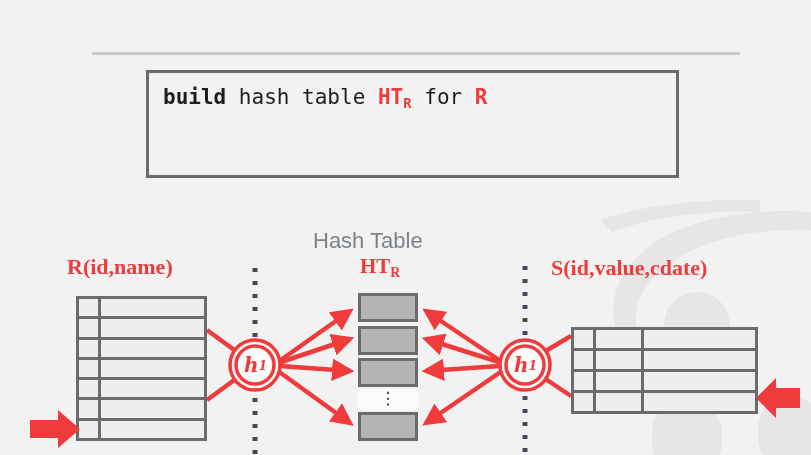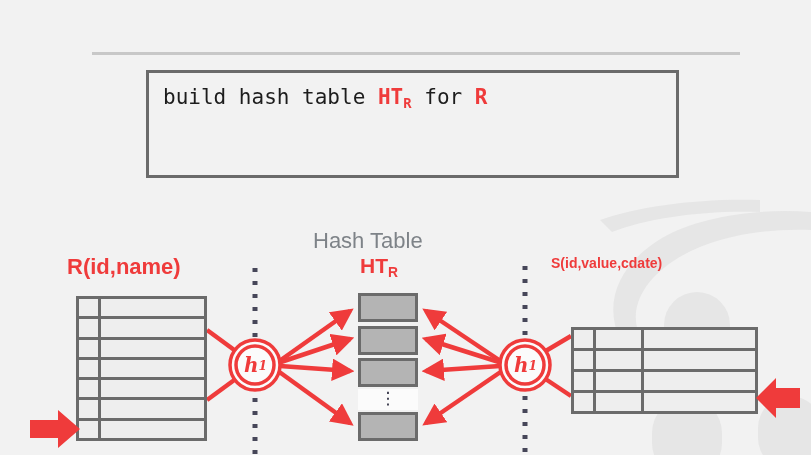--- a/index.html
+++ b/index.html
@@ -70,42 +70,42 @@
     padding: 9px 0 0 14px;
   }
   .code-line {
     font-family: "DejaVu Sans Mono", monospace;
     font-size: 21px;
     line-height: 31px;
     color: #1d1d1d;
     white-space: pre;
     letter-spacing: 0px;
   }
-  .kw   { font-weight: normal; color: #1d1d1d; }
+  .kw   { font-weight: bold; color: #1d1d1d; }
   .red  { color: #ef3b3b; font-weight: bold; }
   .plain{ color: #1d1d1d; }
   .sub  { font-size: 0.66em; vertical-align: -0.30em; font-weight: bold; }
   .indent { padding-left: 1.25em; }
 
   
   .dlabel-red {
     position: absolute;
-    font-family: Liberation Sans, sans-serif;
+    font-family: Liberation Serif, serif;
     font-weight: bold;
     color: #ef3b3b;
     white-space: nowrap;
   }
 
   #label-R {
     left: 67px; top: 254px;
     font-size: 22px;
   }
   #label-S {
     left: 551px; top: 255px;
-    font-size: 14px;
+    font-size: 22px;
     text-align: center;
   }
   #label-hashtable {
     position: absolute;
     left: 313px; top: 228px;
     font-family: "Liberation Sans", sans-serif;
     font-size: 22px;
     color: #7e8388;
     white-space: nowrap;
   }

